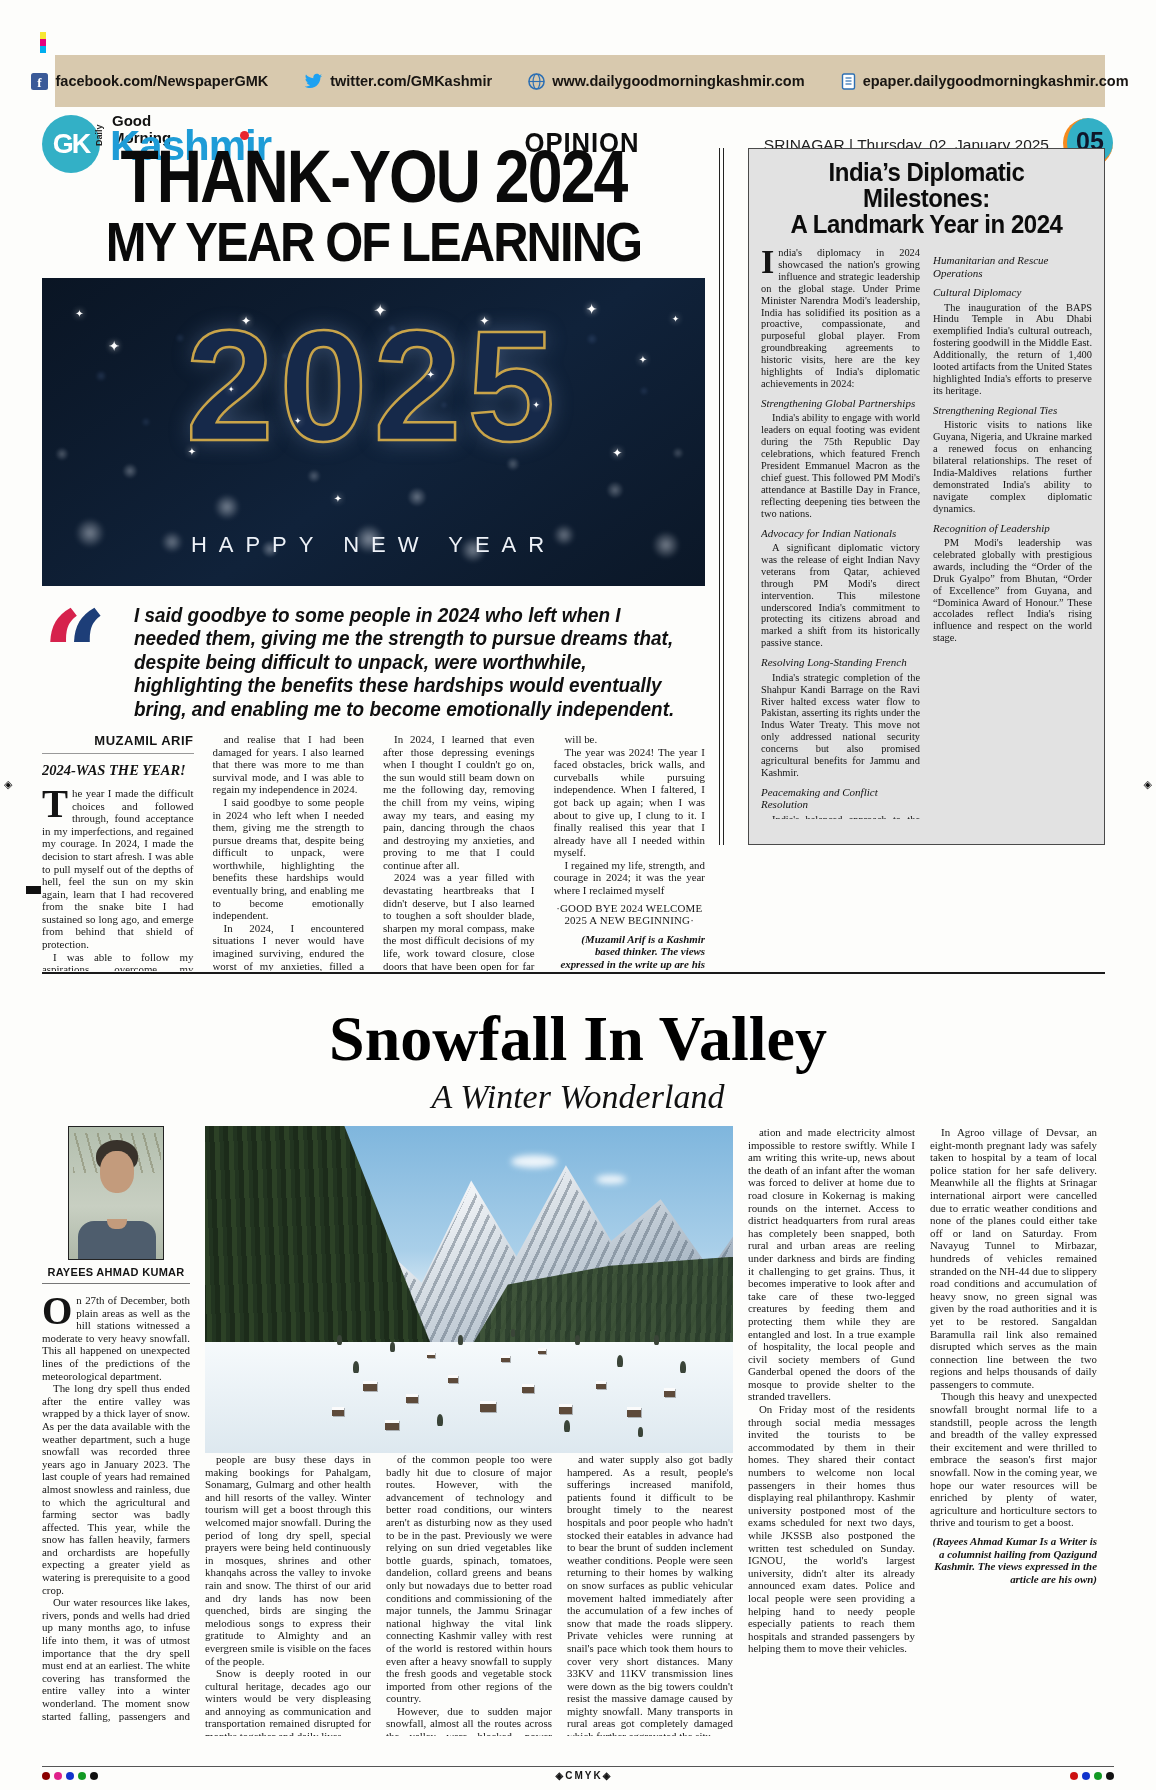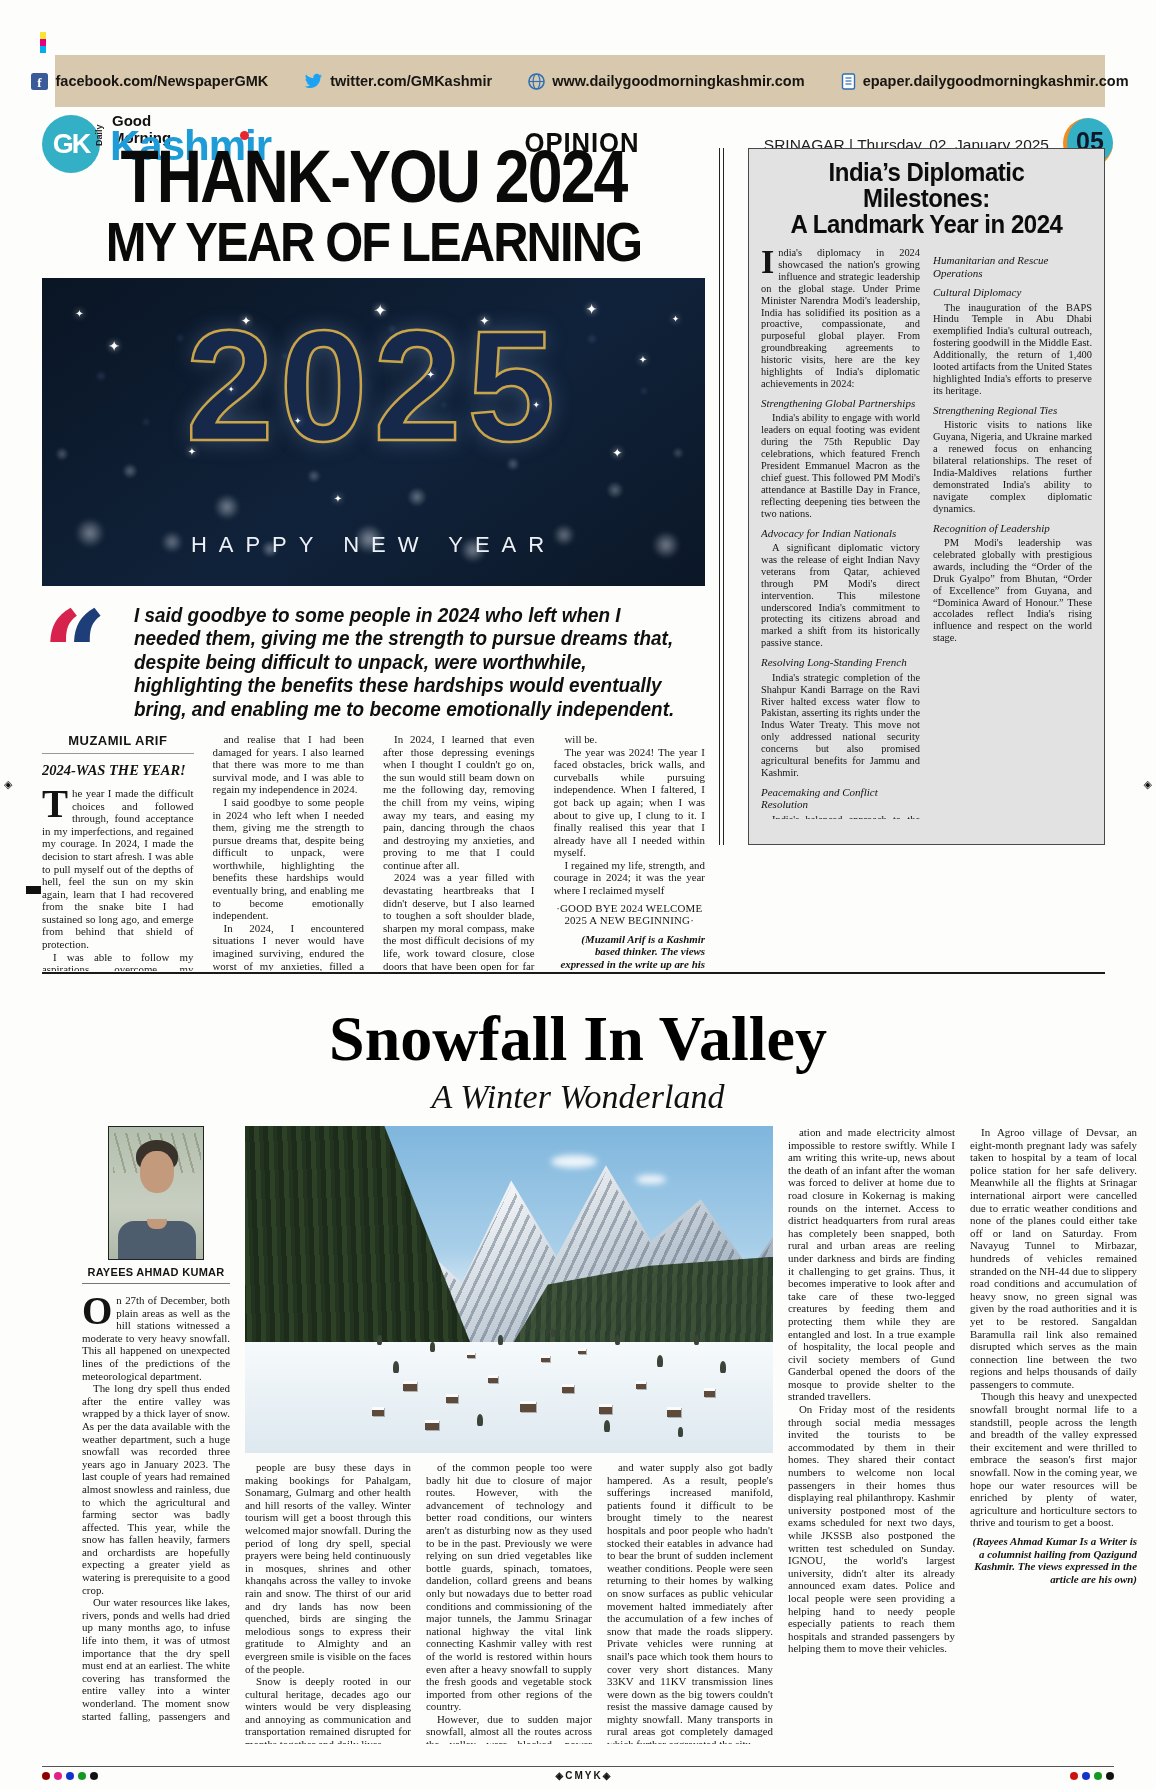--- a/index.html
+++ b/index.html
@@ -67,21 +67,21 @@
   .qmarks { width:82px; flex:none; font-family:"DejaVu Serif",serif; font-weight:bold;
             font-size:120px; line-height:.62; letter-spacing:-18px; padding-top:18px; }
   .q-red { color:var(--quote-red); } .q-navy { color:var(--quote-navy); }
   .quote-text { font-family:"Liberation Sans",sans-serif; font-style:italic; font-weight:bold;
                 font-size:19.5px; line-height:1.2; color:#101010; transform:scaleX(.97);
                 transform-origin:left; padding-top:4px; }
 
   .story-cols { display:flex; gap:19px; margin-top:12px; height:238px; overflow:hidden; }
   .story-cols .col { flex:1 1 0; overflow:hidden; }
   .byline { font-family:"Liberation Sans",sans-serif; font-weight:bold; font-size:13px;
-            text-align:center; letter-spacing:.5px; }
+            text-align:right; letter-spacing:.5px; }
   .byline-rule { border-bottom:1.5px solid #999; margin:5px 0 8px; }
   .kicker { font-weight:bold; font-style:italic; font-size:14.5px; margin-bottom:8px; }
 
   p.body-p { font-size:10.9px; line-height:12.6px; text-align:justify; text-indent:11px; }
   p.body-p.has-drop { text-indent:0; }
   .dropcap { float:left; font-size:39px; line-height:30px; padding:2px 4px 0 0; font-weight:bold; }
   p.center-line { font-size:10.9px; line-height:12.6px; text-align:center; margin:5px 0; letter-spacing:.2px; }
   p.credit { font-size:10.9px; line-height:12.6px; font-weight:bold; font-style:italic; text-align:right; margin-top:6px; }
 
   .main-rule { position:absolute; left:42px; top:972px; width:1063px; border-top:2px solid #1a1a1a; }
@@ -103,21 +103,21 @@
   .edge-diamond { position:absolute; font-size:11px; color:#111; }
   .edge-dash { position:absolute; width:15px; height:8px; background:#111; }
 
   
   .snow-headline { position:absolute; left:0; top:1002px; width:100%; text-align:center;
                    font-family:"Liberation Serif",serif; font-weight:bold; font-size:64px; color:#000; }
   .snow-subhead { position:absolute; left:0; top:1078px; width:100%; text-align:center;
                   font-family:"Liberation Serif",serif; font-style:italic; font-size:34px; color:#111; }
   .snow-grid { position:absolute; left:42px; top:1126px; width:1072px; height:634px;
                display:flex; gap:15px; }
-  .snow-left { width:148px; flex:none;margin-left:40px; }
+  .snow-left { width:148px; flex:none; }
   .portrait { width:96px; height:134px; margin:0 auto; border:1.5px solid #222; position:relative;
               background:linear-gradient(#b3bfae 0%, #c8cfc2 60%, #aeb8a8 100%); overflow:hidden; }
   .p-branch { position:absolute; top:6px; left:4px; width:88px; height:40px;
               background:repeating-linear-gradient(75deg, rgba(120,120,90,.45) 0 2px, transparent 2px 11px); }
   .p-hair { position:absolute; top:13px; left:27px; width:42px; height:32px; border-radius:50% 50% 42% 42%; background:#38322b; }
   .p-face { position:absolute; top:24px; left:31px; width:34px; height:42px; border-radius:46%; background:#c39b7c; }
   .p-shirt { position:absolute; bottom:0; left:9px; width:78px; height:38px; border-radius:16px 16px 0 0; background:#4e5d6d; }
   .p-collar { position:absolute; bottom:30px; left:38px; width:20px; height:10px; background:#c39b7c; border-radius:0 0 8px 8px; }
   .photo-caption { margin-top:6px; text-align:center; font-family:"Liberation Sans",sans-serif;
                    font-weight:bold; font-size:11px; letter-spacing:.3px; }
@@ -137,21 +137,21 @@
                     background:repeating-linear-gradient(88deg,#1c2b1a 0 5px,#2c4126 5px 10px,#223420 10px 14px);
                     clip-path:polygon(0 0, 55% 0, 100% 100%, 0 100%); }
   .vp-forest-right { position:absolute; right:0; top:40%; width:52%; height:34%;
                      background:repeating-linear-gradient(92deg,#233621 0 5px,#33492c 5px 10px);
                      clip-path:polygon(0 100%, 18% 25%, 55% 8%, 100% 0, 100% 100%); opacity:.92; }
   .vp-floor { position:absolute; bottom:0; width:100%; height:34%;
               background:linear-gradient(#f6fafc,#dde8ef); }
   .vp-cloud { position:absolute; background:#fff; border-radius:50%; filter:blur(3px); opacity:.85; }
   .vp-house { position:absolute; background:#5d4a3a; border-top:3px solid #fbfbfb; box-shadow:1px 1px 0 rgba(60,60,60,.35); }
   .vp-tree { position:absolute; background:#3a4438; border-radius:50% 50% 30% 30%; }
-  .snow-cols { display:flex; gap:15px; margin-top:8px; height:283px; overflow:hidden; }
+  .snow-cols { display:flex; gap:15px; margin-top:0; height:283px; overflow:hidden; }
   .snow-cols .col { flex:1 1 0; overflow:hidden; }
   .snow-rcol { width:167px; flex:none; height:634px; overflow:hidden; }
 
   
   .footer { position:absolute; left:42px; right:42px; bottom:6px; height:18px; border-top:1px solid #555;
             display:flex; align-items:center; justify-content:space-between;
             font-family:"Liberation Sans",sans-serif; font-weight:bold; font-size:10px; }
   .dotrow { display:flex; gap:4px; }
   .dotrow i { width:8px; height:8px; border-radius:50%; display:block; }
   .footer-center { letter-spacing:2px; }

